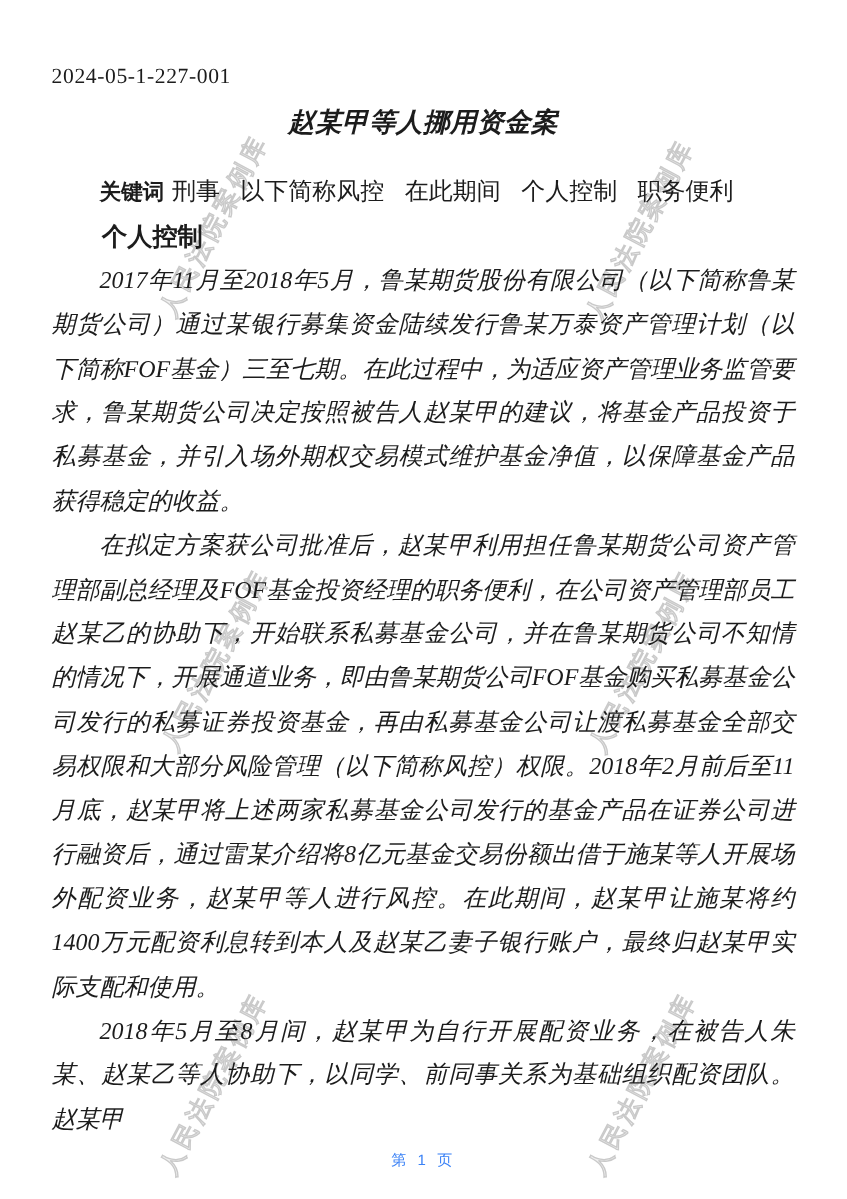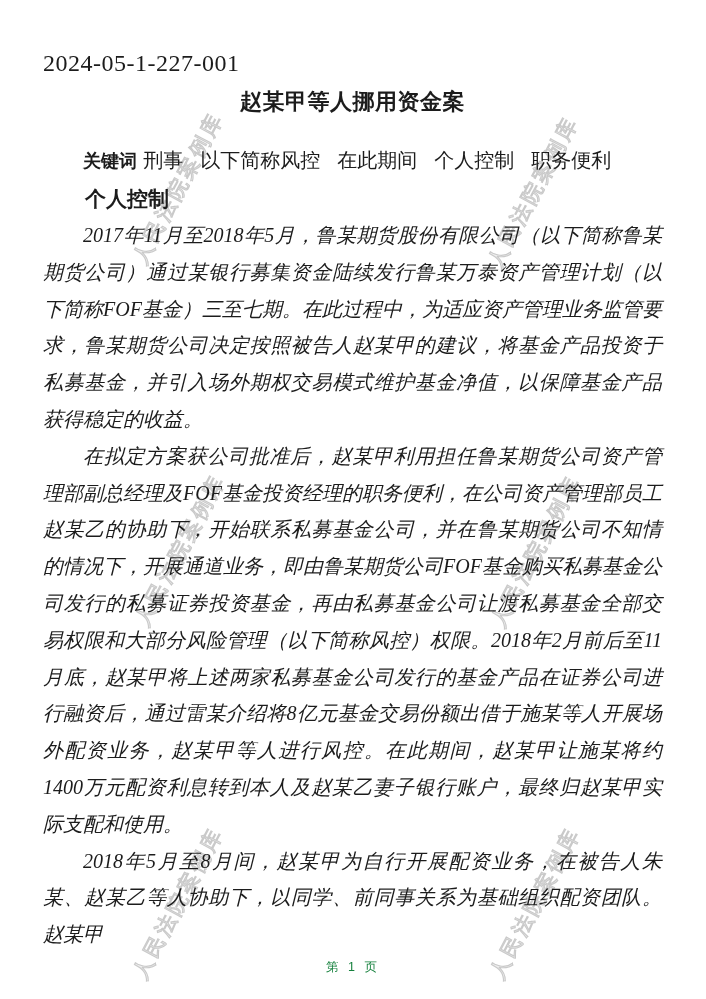--- a/index.html
+++ b/index.html
@@ -35,31 +35,32 @@
   .wm-5 { left: 178px; top: 903px; }
   .wm-6 { left: 535px; top: 903px; }
 
   
   .content {
     position: relative;
     z-index: 1;
     padding: 50px 44px 0 43px;
   }
   .doc-number {
-    font-size: 24px;
+    font-size: 18px;
     line-height: 26px;
     letter-spacing: 0.5px;
   }
   .title {
     margin: 12px 0 0 0;
     font-size: 22px;
     font-weight: bold;
     text-align: center;
     line-height: 28px;
     letter-spacing: 0.5px;
+    font-style: italic;
   }
   .subtitle {
     margin-top: 12px;
     font-size: 17.5px;
     font-weight: 600;
     letter-spacing: 1px;
     line-height: 38px;
     text-align: center;
     padding: 0 36px;
   }
@@ -97,21 +98,21 @@
   .page-footer {
     position: absolute;
     z-index: 1;
     bottom: 23px;
     left: 0;
     width: 100%;
     text-align: center;
     font-family: "Liberation Sans", "DejaVu Sans", sans-serif;
     font-size: 12.5px;
     letter-spacing: 3px;
-    color: #15803d;
+    color: #3b82f6;
   }
 </style>
 </head>
 <body>
 
 <div class="page">
 
   <div class="watermark-layer">
     <div class="watermark wm-1">人民法院案例库</div>
     <div class="watermark wm-2">人民法院案例库</div>

